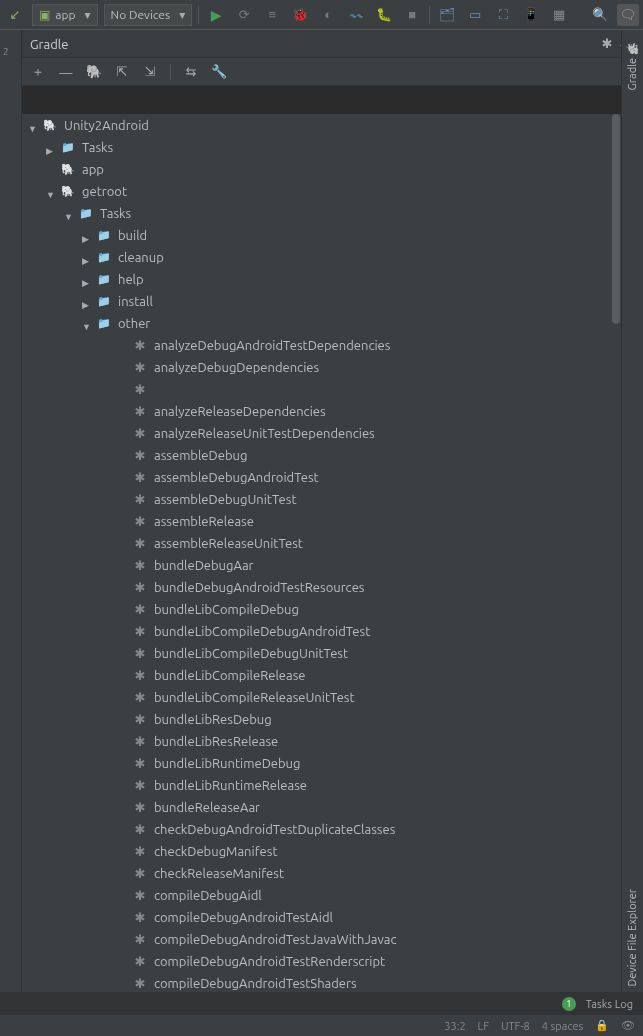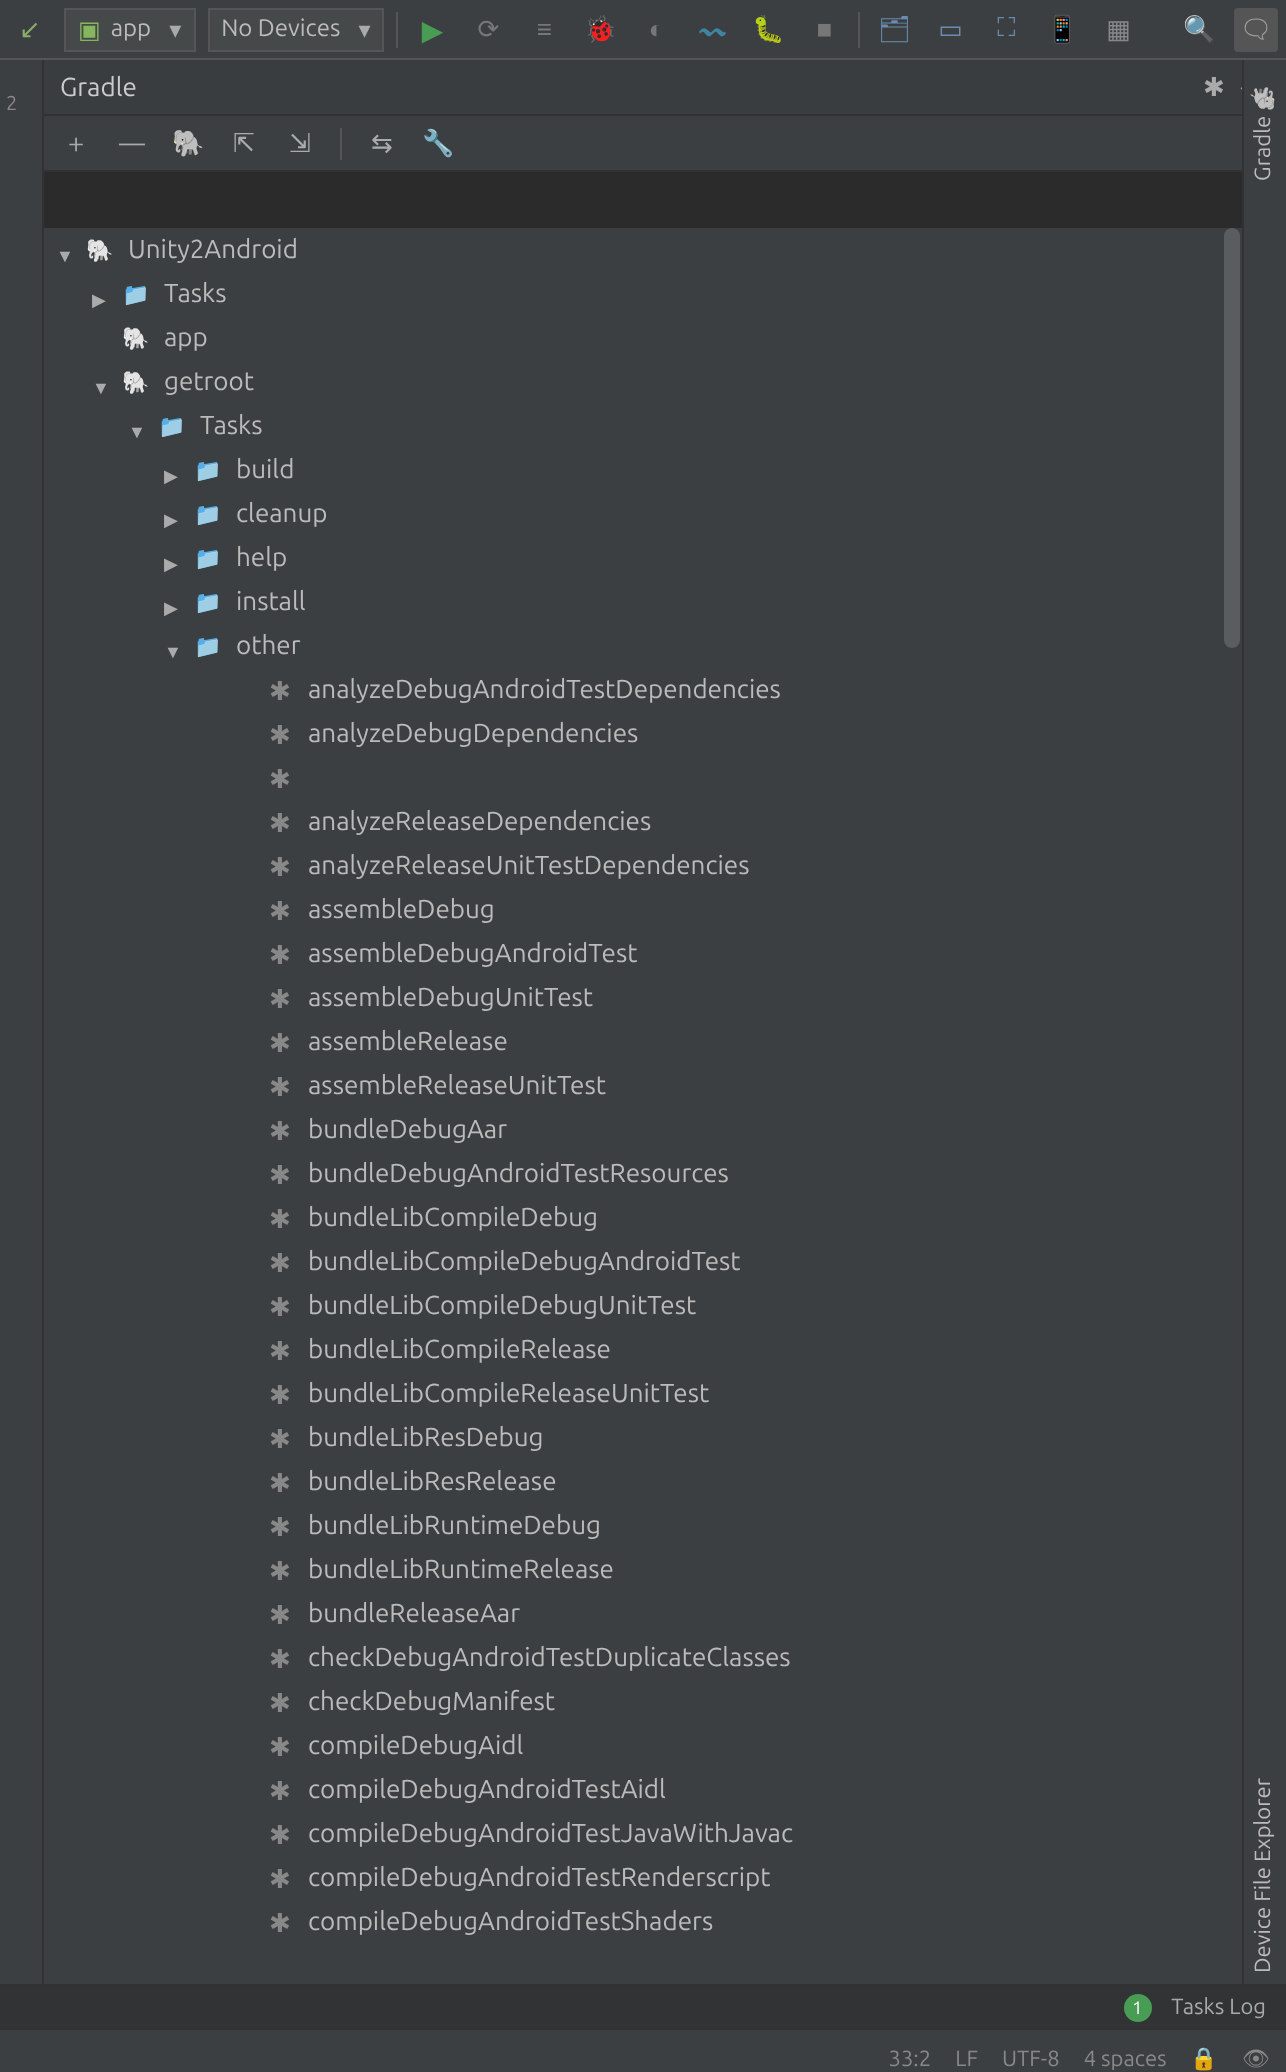--- a/index.html
+++ b/index.html
@@ -86,21 +86,21 @@
 .arrow.down::before { content:"▼"; font-size:9px; color:#aaa;}
 .arrow.right::before { content:"▶"; font-size:9px; color:#aaa;}
 .arrow.none::before { content:""; }
 .icon { width:16px; height:16px; display:inline-flex; align-items:center; justify-content:center; margin-right:6px;}
 .icon.elephant::before { content:"🐘"; font-size:11px; filter:grayscale(1) brightness(1.2);}
 .icon.folder::before { content:"📁"; font-size:11px; filter: hue-rotate(170deg) brightness(0.9);}
 .icon.gear::before { content:"✱"; font-size:13px; color:#888;}
 .status {
   position:absolute; left:0; right:0; bottom:0; height:22px;
   background:#3c3f41; border-top:1px solid #323232;
-  display:flex; align-items:flex-end; padding:0 8px; color:#888;
+  display:flex; align-items:center; padding:0 8px; color:#888;
   font-size:11px; gap:12px;
 }
 .status .spacer{flex:1;}
 .badge { background:#499c54; color:#fff; border-radius:50%; width:14px; height:14px;
   display:inline-flex; align-items:center; justify-content:center; font-size:9px; margin-right:4px;}
 .prestatus {
   position:absolute; left:0; right:0; bottom:22px; height:22px;
   background:#313335; border-top:1px solid #323232;
   display:flex; align-items:center; justify-content:flex-end;
   padding:0 10px; color:#aaa; font-size:11px; gap:6px;
@@ -335,20 +335,25 @@
     <span>checkDebugAndroidTestDuplicateClasses</span>
   </div>
       <div class="row" style="padding-left:96px">
     <span class="arrow none"></span>
     <span class="icon gear"></span>
     <span>checkDebugManifest</span>
   </div>
       <div class="row" style="padding-left:96px">
     <span class="arrow none"></span>
     <span class="icon gear"></span>
+    <span>checkReleaseManifest</span>
+  </div>
+      <div class="row" style="padding-left:96px">
+    <span class="arrow none"></span>
+    <span class="icon gear"></span>
     <span>compileDebugAidl</span>
   </div>
       <div class="row" style="padding-left:96px">
     <span class="arrow none"></span>
     <span class="icon gear"></span>
     <span>compileDebugAndroidTestAidl</span>
   </div>
       <div class="row" style="padding-left:96px">
     <span class="arrow none"></span>
     <span class="icon gear"></span>

